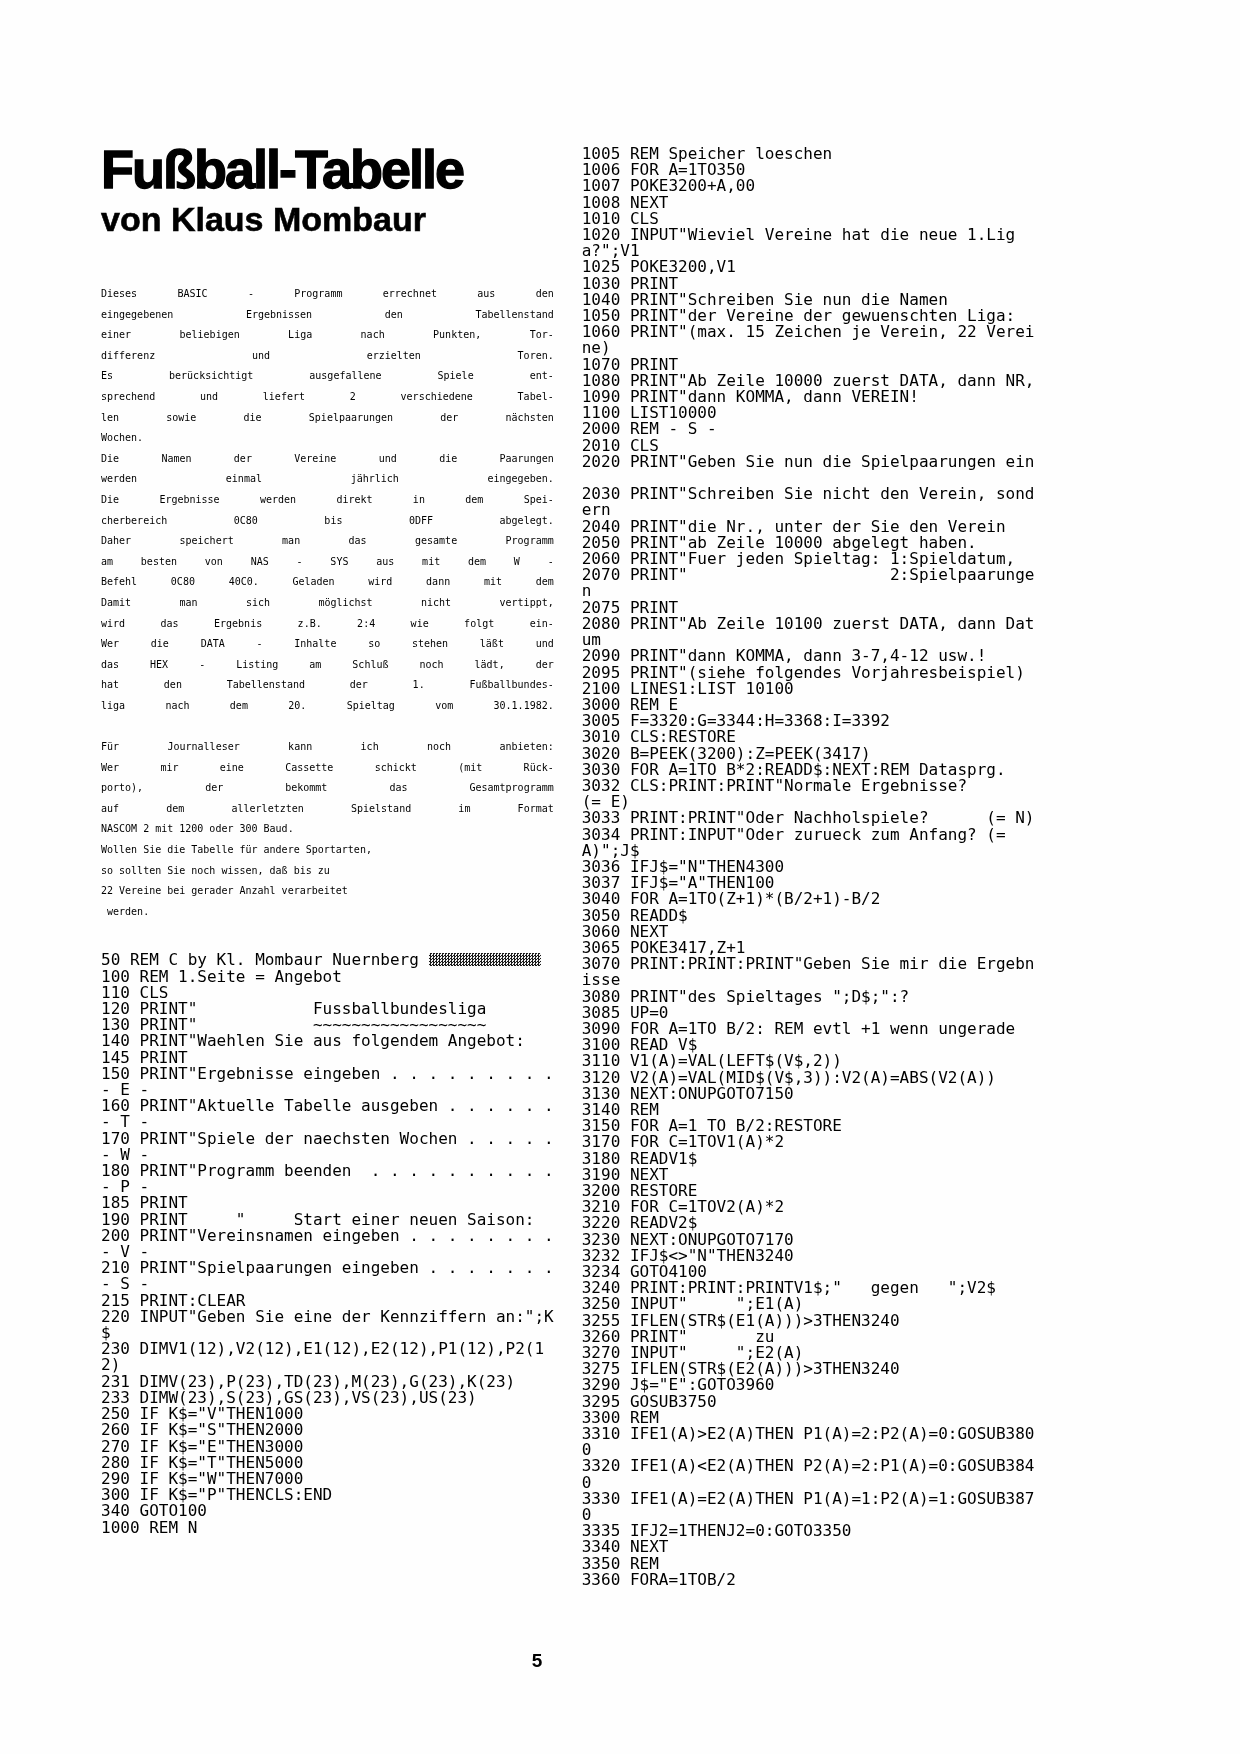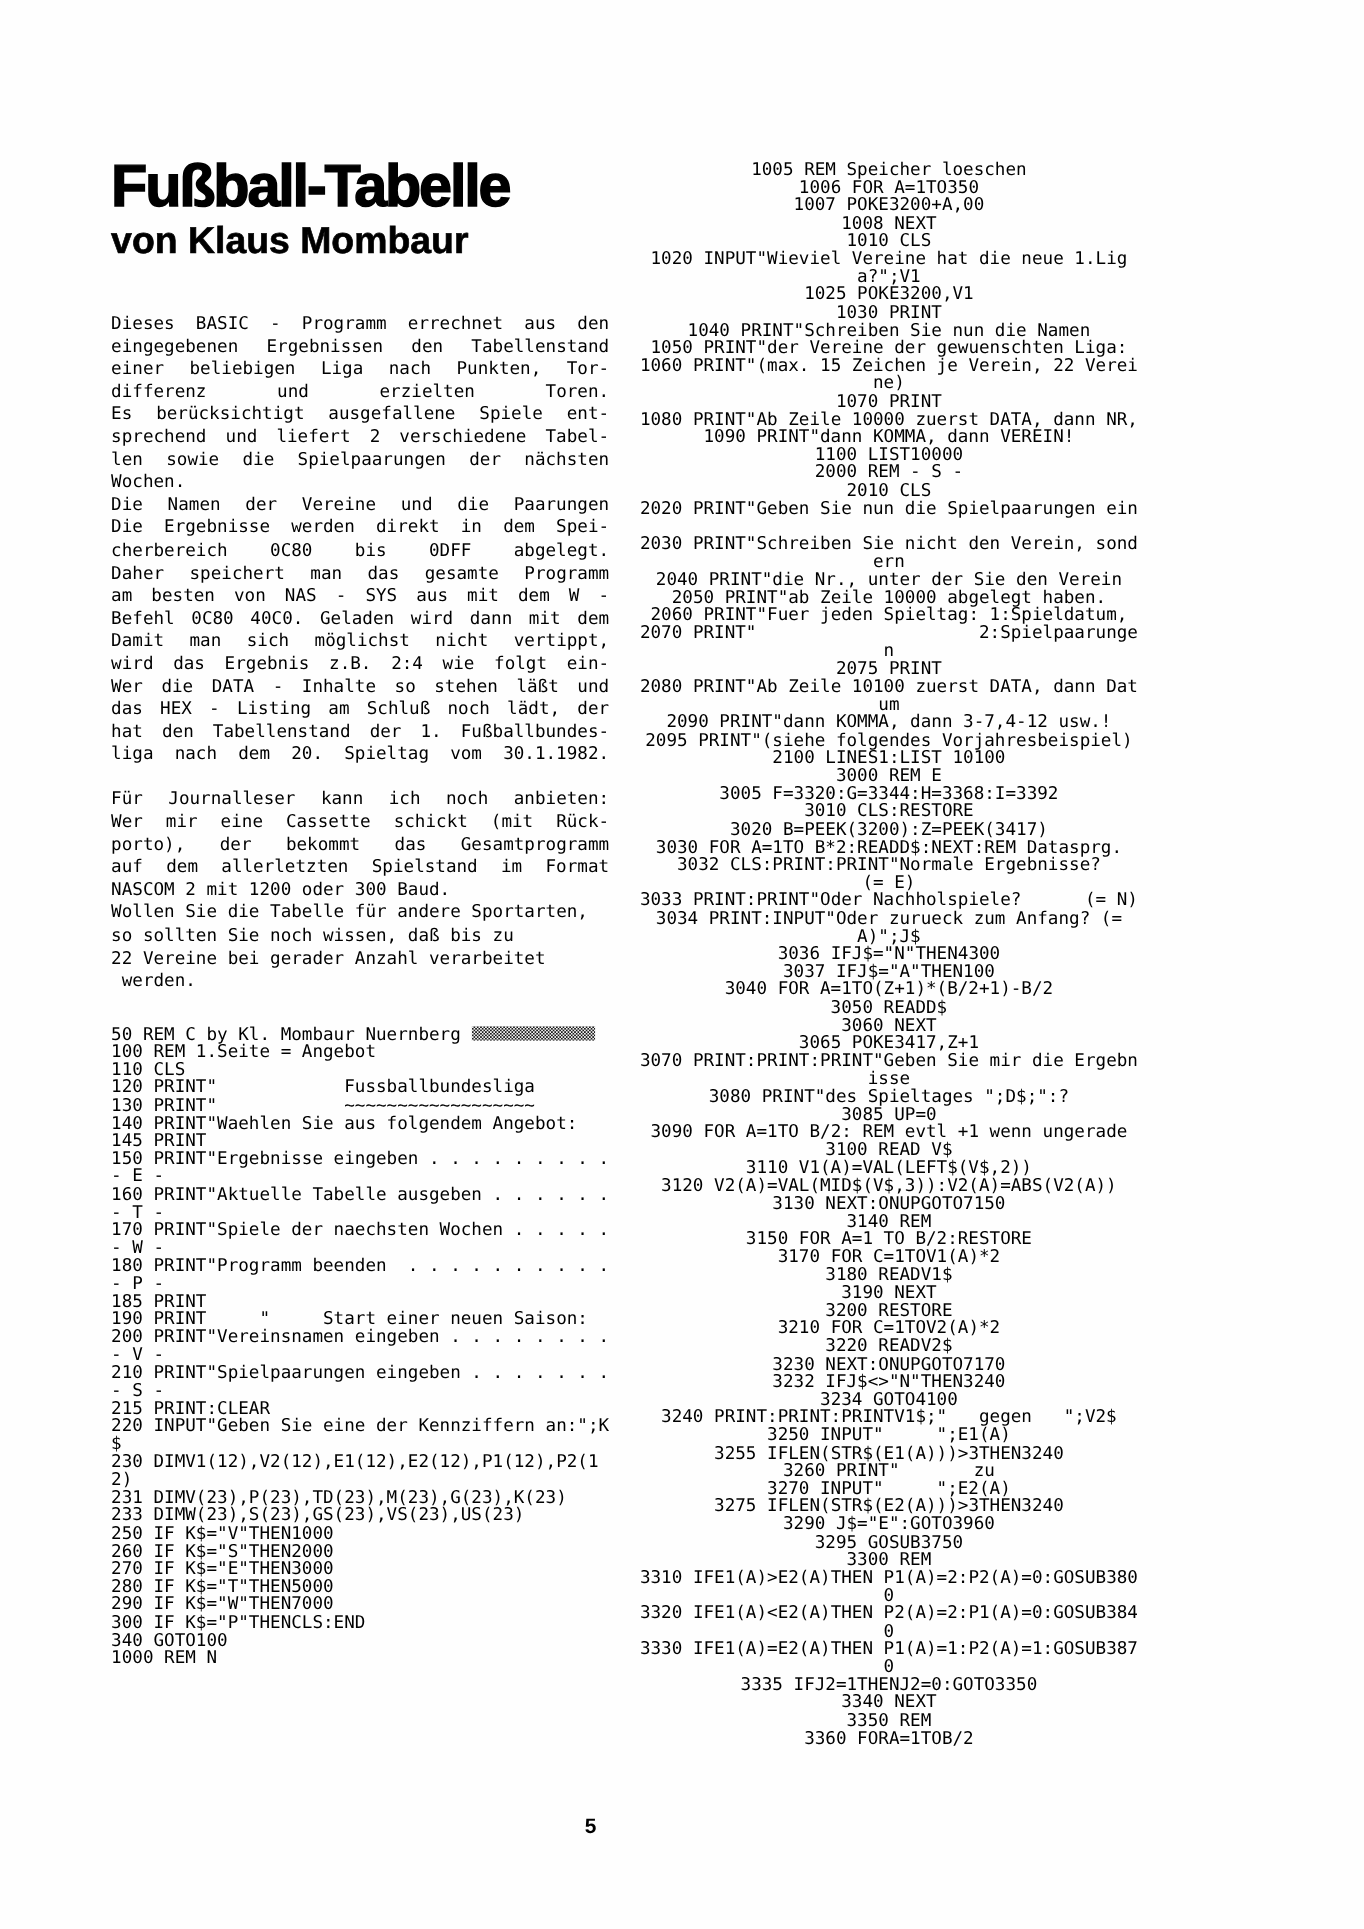--- a/index.html
+++ b/index.html
@@ -9,41 +9,41 @@
     background:#fefefe;
     color:#000;
     font-family:"DejaVu Sans Mono",monospace;
     overflow:hidden;
   }
   .columns{
     position:absolute;left:101px;top:138px;
     display:flex;gap:28px;align-items:flex-start;
   }
   .col{width:47ch;font-size:16px;}
-  .col-right{padding-top:8px;text-align:center;}
+  .col-right{padding-top:8px;}
   h1.title{
     font-family:"Liberation Sans","DejaVu Sans",sans-serif;
     font-weight:bold;
     font-size:54px;line-height:62px;
     letter-spacing:-2px;
     margin:0;
     -webkit-text-stroke:1.3px #000;
   }
   h2.subtitle{
     font-family:"Liberation Sans","DejaVu Sans",sans-serif;
     font-weight:bold;
     font-size:34px;line-height:34px;
     margin:2px 0 48px 0;
     -webkit-text-stroke:0.6px #000;
   }
   .intro{margin-bottom:30px;}
   .intro-line{
     white-space:normal;
     line-height:20.6px;min-height:20.6px;
-    font-size:16px;
+    font-size:10px;
     text-rendering:optimizeSpeed;
   }
   .intro-line.j{
     text-align:justify;
     text-align-last:justify;
   }
   .code .code-line{
     white-space:pre-wrap;
     word-break:break-all;
     line-height:16.2px;min-height:16.2px;
@@ -75,20 +75,21 @@
       <div class="intro">
           <div class="intro-line j">Dieses BASIC - Programm errechnet aus den</div>
           <div class="intro-line j">eingegebenen Ergebnissen den Tabellenstand</div>
           <div class="intro-line j">einer beliebigen Liga nach Punkten, Tor-</div>
           <div class="intro-line j">differenz und erzielten Toren.</div>
           <div class="intro-line j">Es berücksichtigt ausgefallene Spiele ent-</div>
           <div class="intro-line j">sprechend und liefert 2 verschiedene Tabel-</div>
           <div class="intro-line j">len sowie die Spielpaarungen der nächsten</div>
           <div class="intro-line">Wochen.</div>
           <div class="intro-line j">Die Namen der Vereine und die Paarungen</div>
+          <div class="intro-line j">werden einmal jährlich eingegeben.</div>
           <div class="intro-line j">Die Ergebnisse werden direkt in dem Spei-</div>
           <div class="intro-line j">cherbereich 0C80 bis 0DFF abgelegt.</div>
           <div class="intro-line j">Daher speichert man das gesamte Programm</div>
           <div class="intro-line j">am besten von NAS - SYS aus mit dem W -</div>
           <div class="intro-line j">Befehl 0C80 40C0. Geladen wird dann mit dem</div>
           <div class="intro-line j">Damit man sich möglichst nicht vertippt,</div>
           <div class="intro-line j">wird das Ergebnis z.B. 2:4 wie folgt ein-</div>
           <div class="intro-line j">Wer die DATA - Inhalte so stehen läßt und</div>
           <div class="intro-line j">das HEX - Listing am Schluß noch lädt, der</div>
           <div class="intro-line j">hat den Tabellenstand der 1. Fußballbundes-</div>

